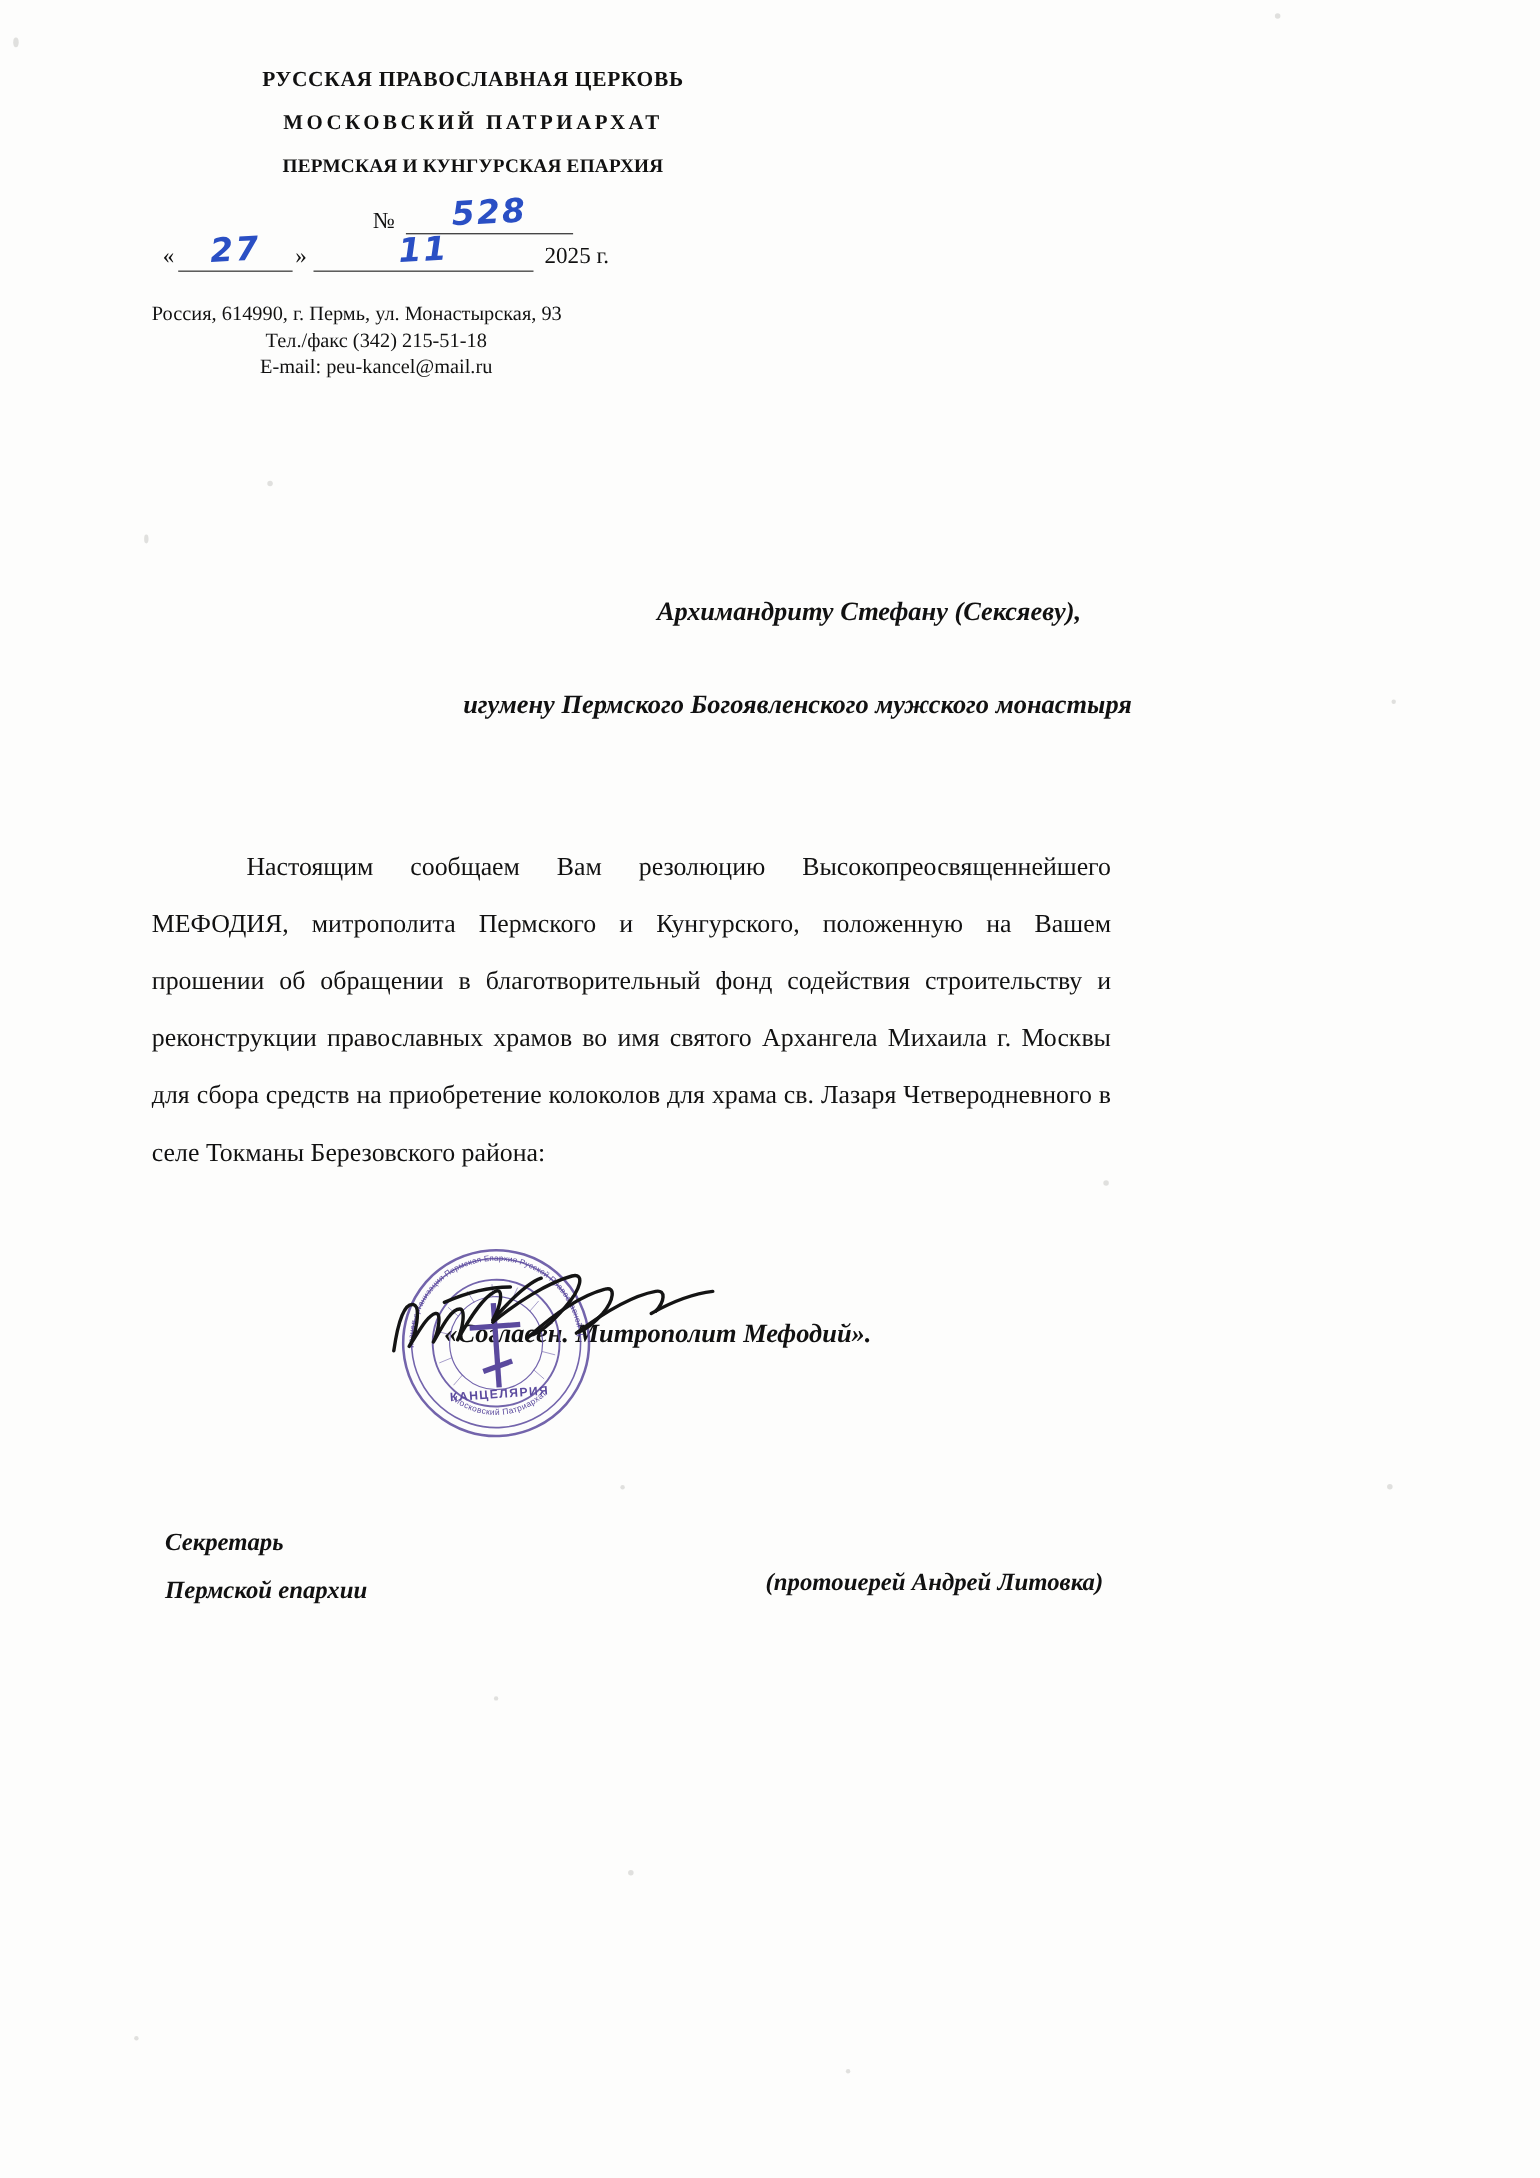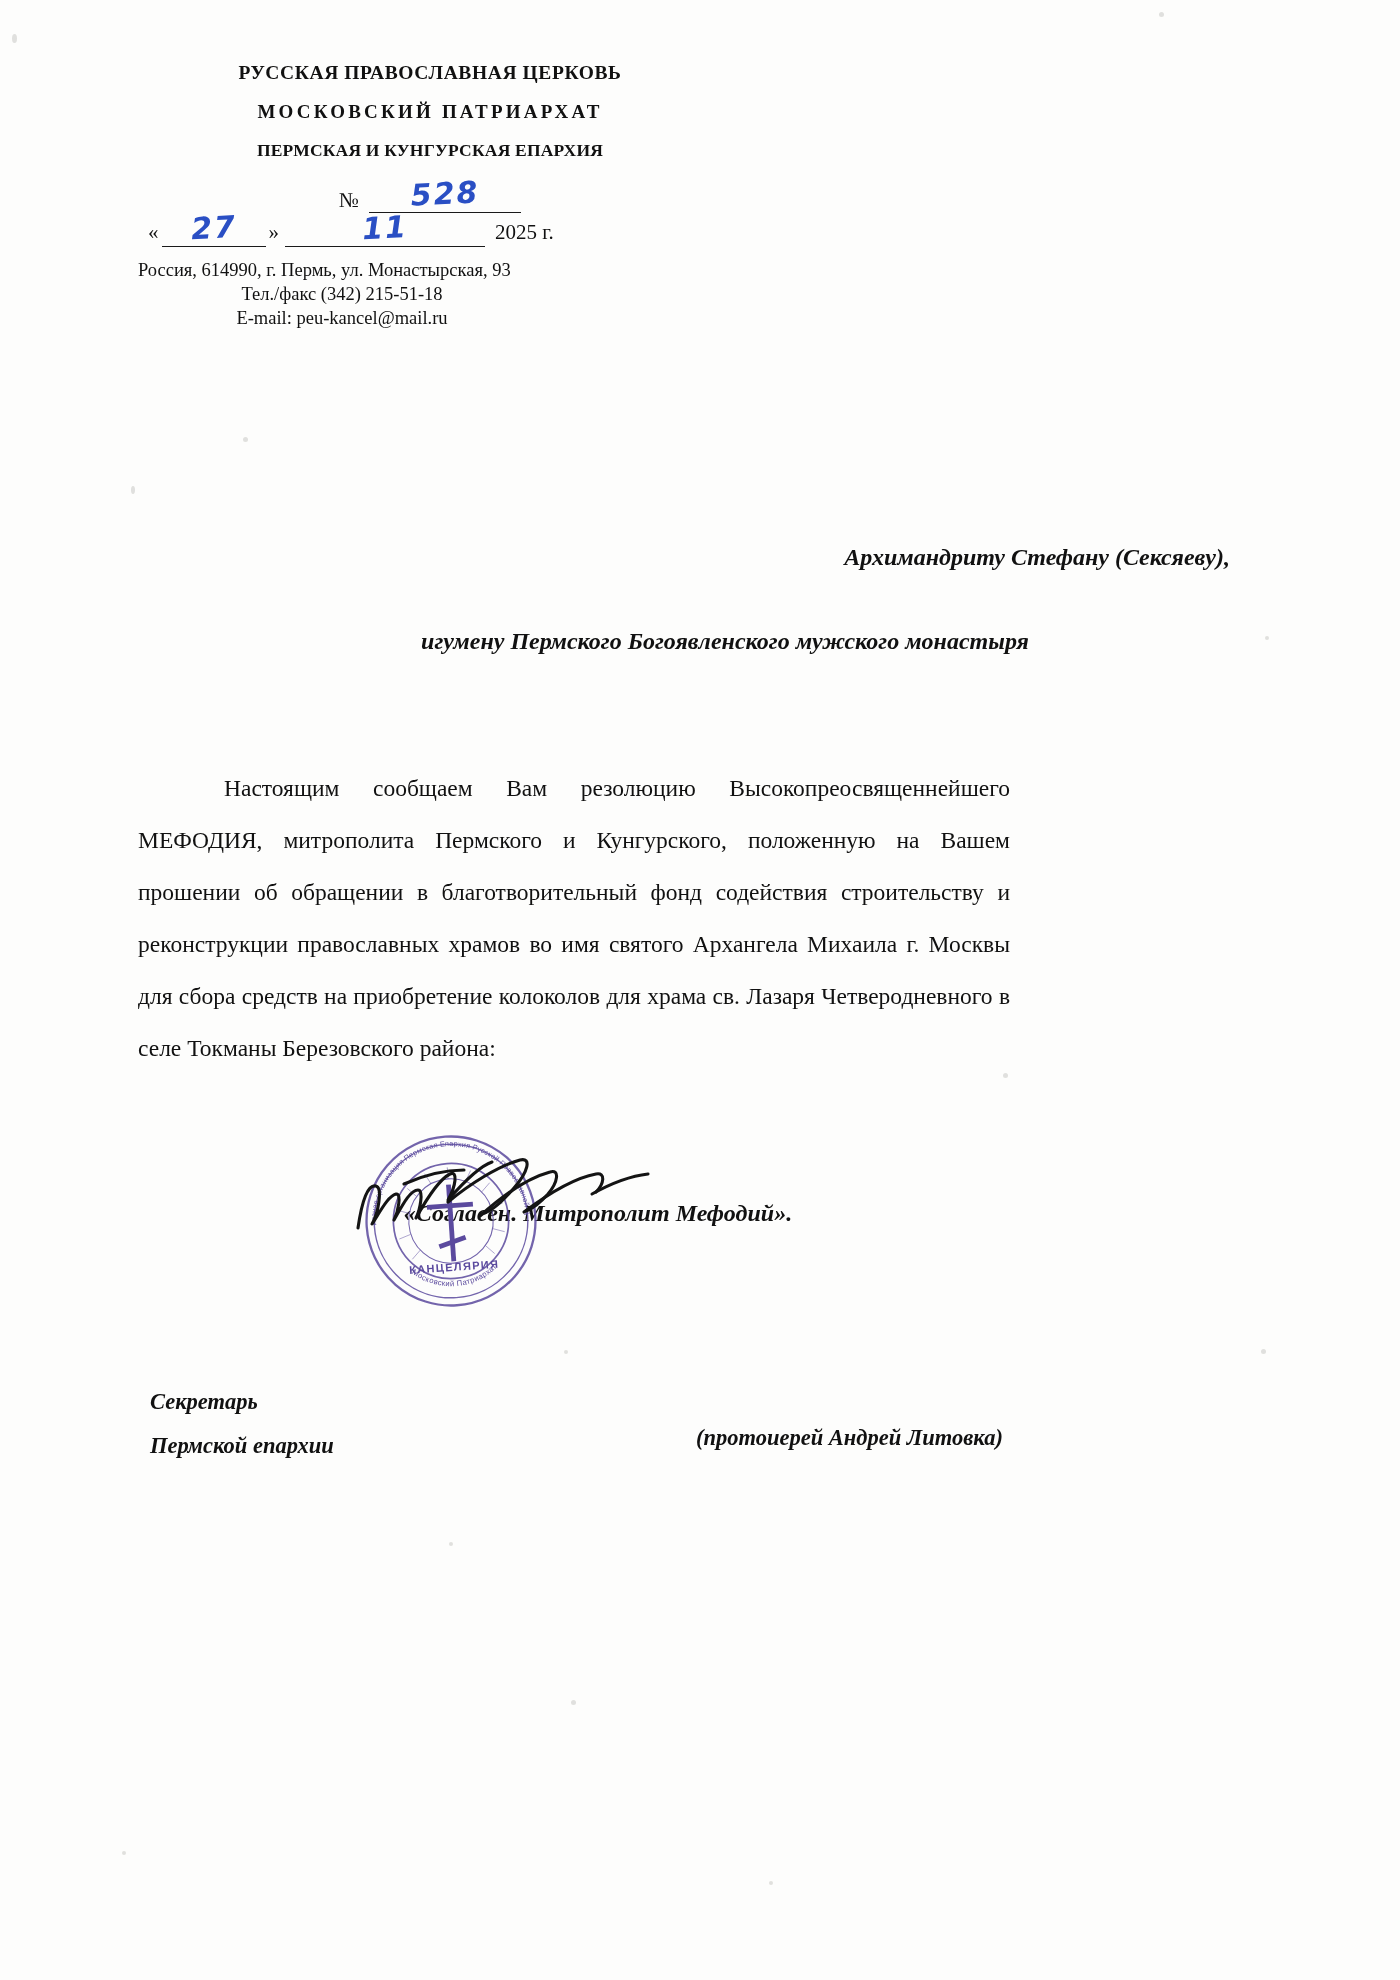--- a/index.html
+++ b/index.html
@@ -71,29 +71,29 @@
     width:200px; border-bottom:1.6px solid #1a1a1a; height:30px; position:relative;
     margin:0 4px 0 6px;
   }
   .year { padding-bottom:2px; padding-left:6px; }
 
   
   .contacts {
     position:absolute; left:132px; top:258px; width:420px;
     text-align:center; font-size:18.5px; line-height:1.30;
   }
-  .contacts div:first-child { text-align:left; padding-left:6px; }
+  .contacts div:first-child { text-align:left; padding-left:6px;margin-top:16px; }
 
   
   .addressee {
     position:absolute; left:180px; top:545px; width:1050px;
     font-weight:bold; font-style:italic; font-size:24px;
     line-height:1;
   }
-  .addr-1 { text-align:right; padding-left:170px; }
+  .addr-1 { text-align:center; padding-left:170px; }
   .addr-2 { text-align:center; padding-left:40px; margin-top:60px; }
 
   
   .body-text {
     position:absolute; left:138px; top:762px; width:872px;
     font-size:23.5px;
     line-height:52px;
     text-align:justify;
     text-indent:86px;
     text-justify:inter-word;

